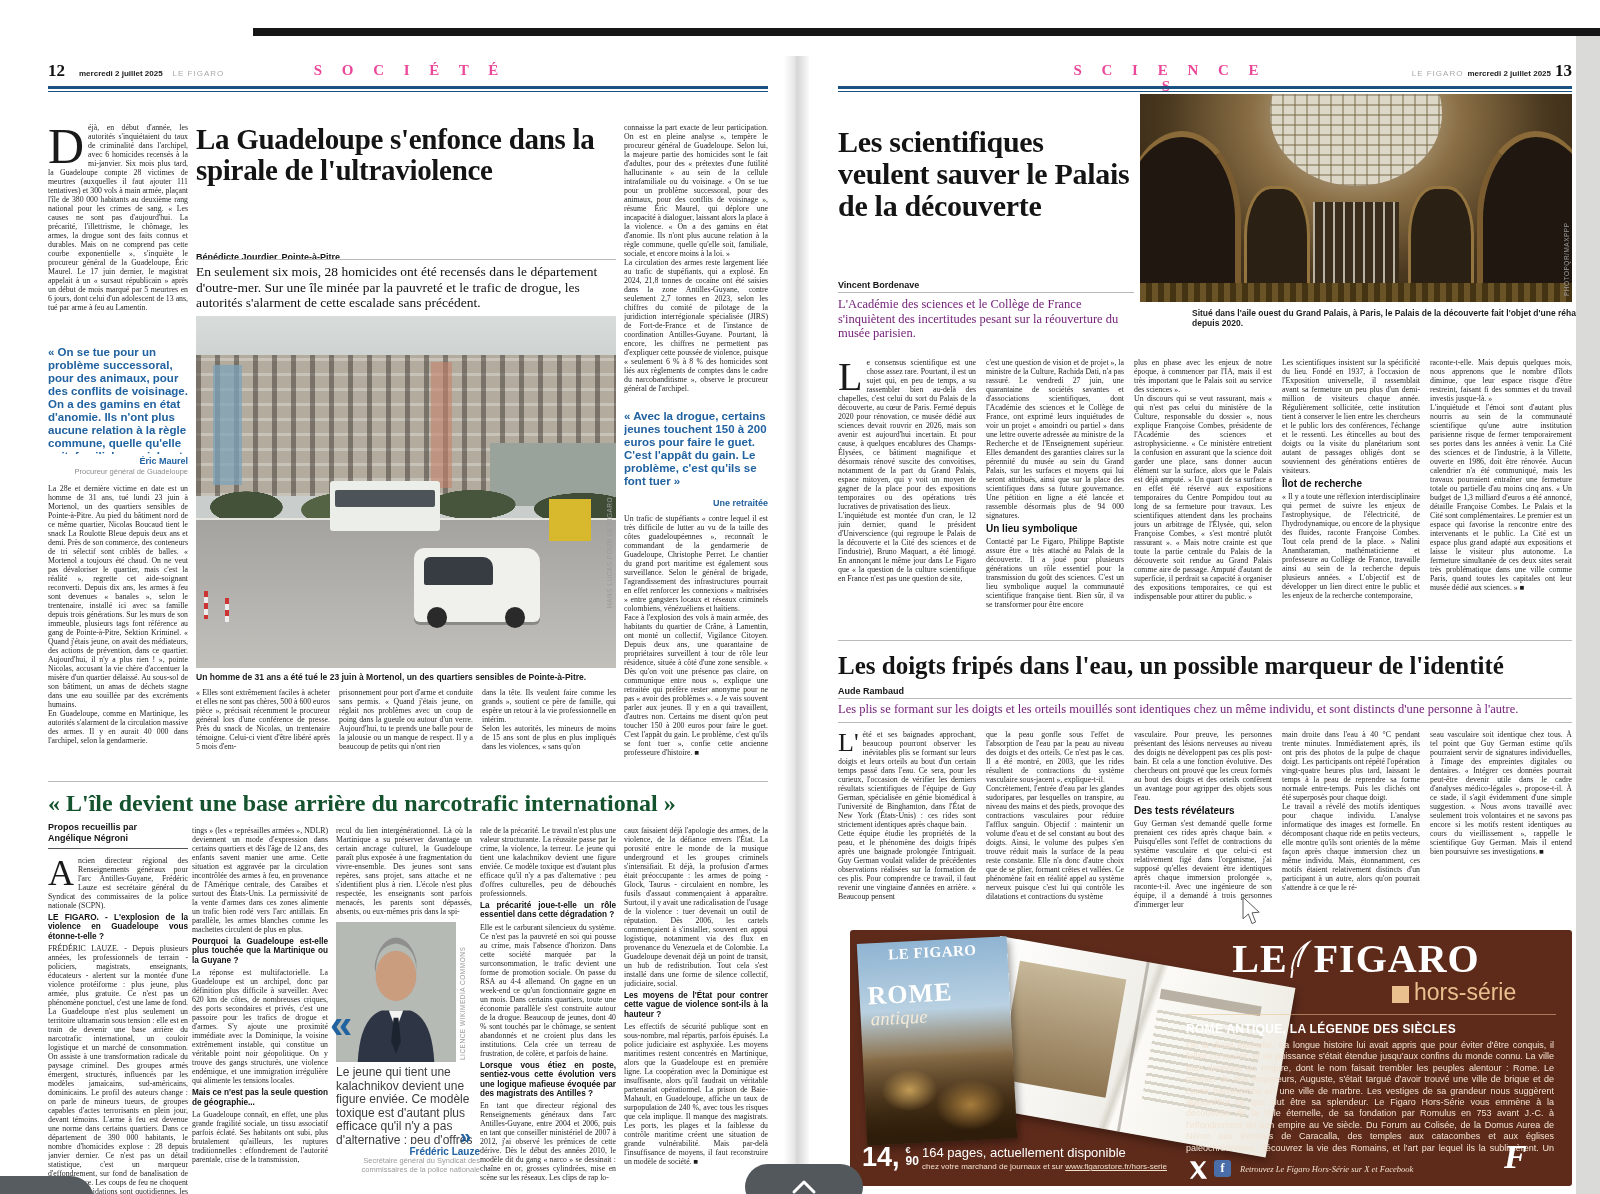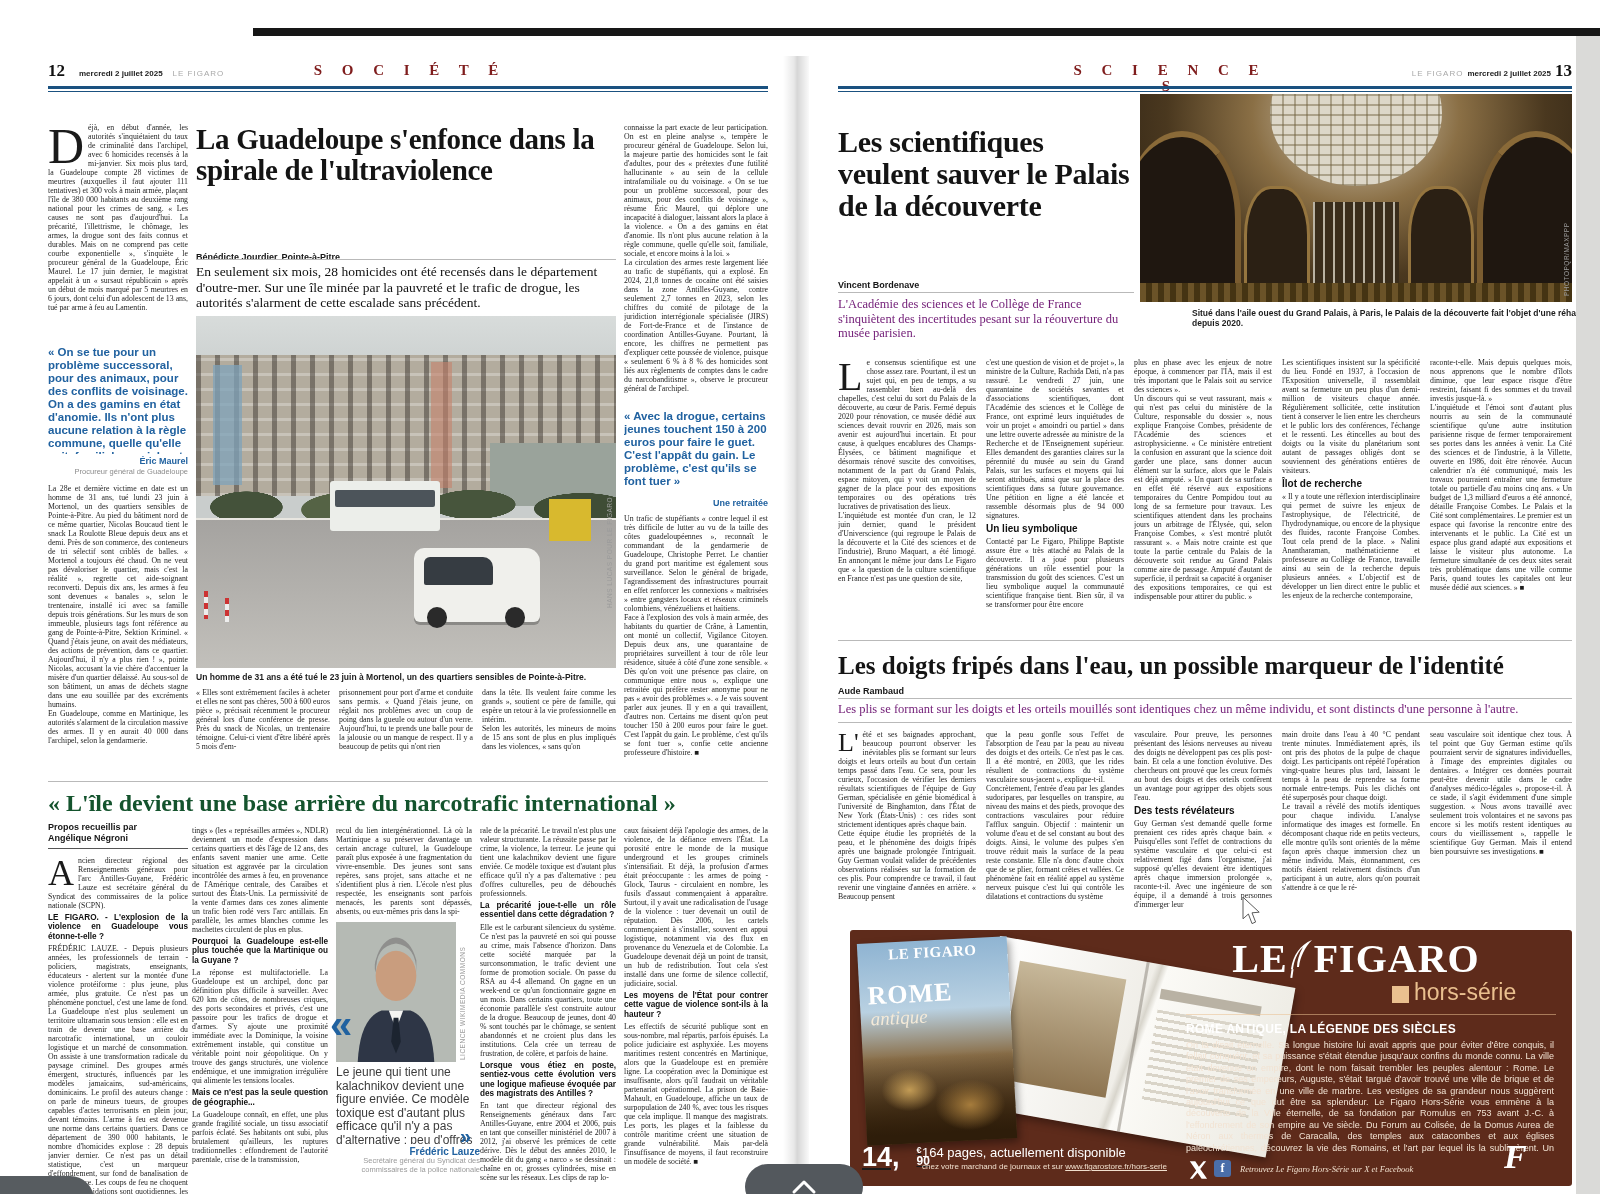--- a/index.html
+++ b/index.html
@@ -3,21 +3,21 @@
 <meta charset="utf-8">
 <style>
   html,body{margin:0;padding:0;background:#fff;}
   #spread{position:relative;width:1600px;height:1194px;background:#fff;overflow:hidden;
           font-family:"Liberation Serif",serif;color:#1c1c1c;margin-top:28px;}
   .abs{position:absolute;}
   
   .folio-num{font:700 17px/17px "Liberation Serif",serif;color:#111;}
   .folio-date{font:700 8px/10px "Liberation Sans",sans-serif;color:#222;}
   .folio-brand{font:400 8px/10px "Liberation Sans",sans-serif;color:#a9a9a9;letter-spacing:1px;}
-  .section{font:700 15px/16px "Liberation Serif",serif;color:#7f1d1d;letter-spacing:8px;text-align:center;}
+  .section{font:700 15px/16px "Liberation Serif",serif;color:#ec4899;letter-spacing:8px;text-align:center;}
   .rule-b3{height:3px;background:#1a5180;}
   .rule-b1{height:1px;background:#1a5180;}
   .rule-g{height:1px;background:#b9b9b9;}
   
   .h1a{font:700 29px/31px "Liberation Serif",serif;letter-spacing:-.3px;color:#141414;}
   .h1b{font:700 30px/32px "Liberation Serif",serif;letter-spacing:-.3px;color:#141414;}
   .h2a{font:700 24px/27px "Liberation Serif",serif;color:#14532d;}
   .h2b{font:700 25px/27px "Liberation Serif",serif;color:#141414;}
   .by{font:700 9px/11px "Liberation Sans",sans-serif;color:#161616;}
   .chapo{font:400 13.5px/15.5px "Liberation Serif",serif;color:#101010;}
@@ -297,21 +297,21 @@
       <rect x="3" y="30" width="2" height="9" fill="#fff" transform="rotate(8 4 34)"></rect>
     </svg>
     <span>FIGARO</span>
   </div>
   <div class="abs hs-sq" style="left:1392px;top:958px;"></div>
   <div class="abs hs-text" style="left:1414px;top:952px;">hors-série</div>
   <div class="abs" style="left:1186px;top:986px;width:370px;height:1px;background:rgba(234,192,143,.55);"></div>
   <div class="abs ad-title" style="left:1186px;top:994px;width:380px;">ROME ANTIQUE, LA LÉGENDE DES SIÈCLES</div>
   <div class="abs ad-body" style="left:1186px;top:1012px;width:368px;height:114px;">On la disait éternelle. Sa longue histoire lui avait appris que pour éviter d'être conquis, il fallait conquérir, et sa puissance s'était étendue jusqu'aux confins du monde connu. La ville était devenue un empire, dont le nom faisait trembler les peuples alentour : Rome. Le premier de ses empereurs, Auguste, s'était targué d'avoir trouvé une ville de brique et de l'avoir transformée en une ville de marbre. Les vestiges de sa grandeur nous suggèrent aujourd'hui ce que dut être sa splendeur. Le Figaro Hors-Série vous emmène à la découverte de la Ville éternelle, de sa fondation par Romulus en 753 avant J.-C. à l'effondrement de son empire au Ve siècle. Du Forum au Colisée, de la Domus Aurea de Néron aux thermes de Caracalla, des temples aux catacombes et aux églises paléochrétiennes, découvrez la vie des Romains, et l'art par lequel ils la sublimèrent. Un fabuleux voyage dans le temps.</div>
 
-  <div class="abs" style="left:862px;top:1116px;display:flex;align-items:flex-start;gap:17px;text-decoration:underline;">
+  <div class="abs" style="left:862px;top:1116px;display:flex;align-items:flex-start;gap:6px;">
     <span class="price-int">14,</span>
     <span style="display:inline-flex;flex-direction:column;align-items:flex-start;padding-top:2px;">
       <span class="price-cur">€</span>
       <span class="price-dec">90</span>
     </span>
   </div>
   <div class="abs avail" style="left:922px;top:1118px;width:300px;">164 pages, actuellement disponible</div>
   <div class="abs avail2" style="left:922px;top:1134px;width:300px;">
     <span>chez votre marchand de journaux et sur </span><span class="u">www.figarostore.fr/hors-serie</span>
   </div>

